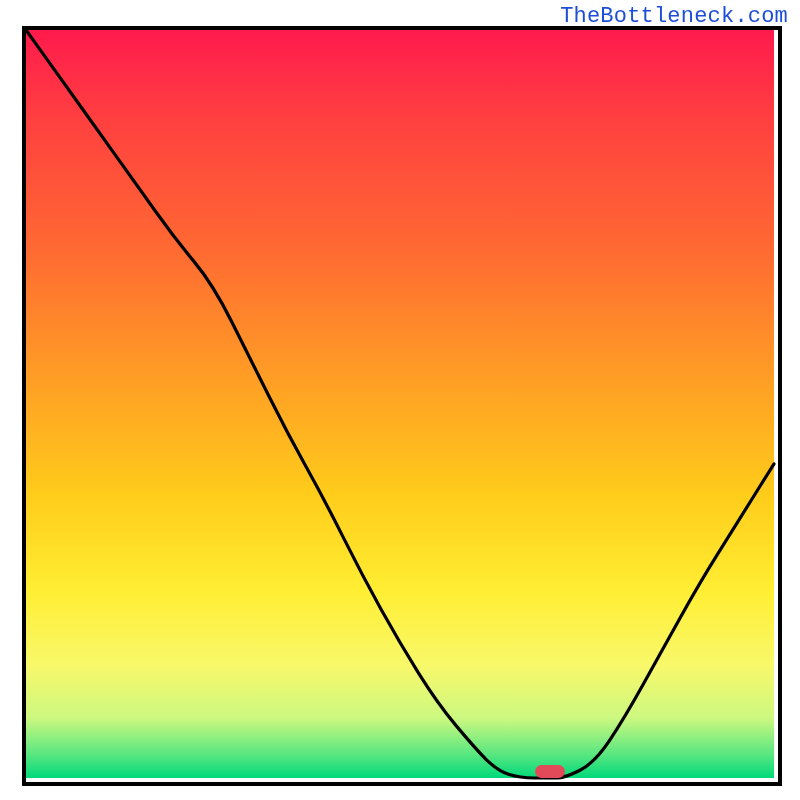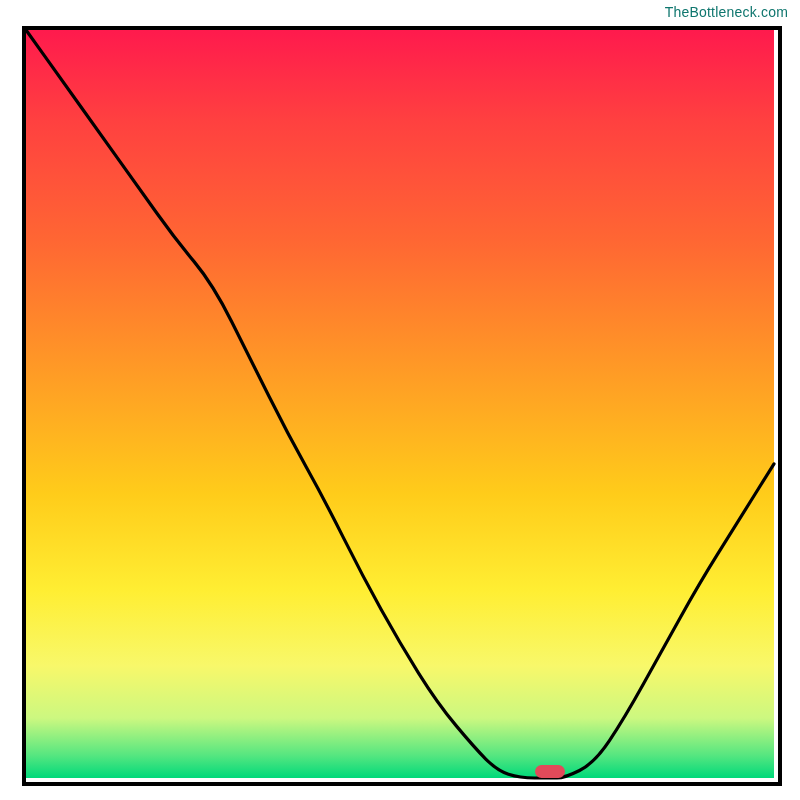--- a/index.html
+++ b/index.html
@@ -12,24 +12,25 @@
   }
   .container {
     position: relative;
     width: 800px;
     height: 800px;
   }
   .attribution {
     position: absolute;
     top: 4px;
     right: 12px;
-    font-size: 14px;
-    color: #0f766e;
+    font-size: 22px;
+    color: #1d4ed8;
     font-weight: 500;
     letter-spacing: 0.2px;
+    font-family: Liberation Mono, monospace;
   }
   .chart-frame {
     position: absolute;
     left: 26px;
     top: 30px;
     width: 748px;
     height: 748px;
   }
   .gradient-bg {
     position: absolute;

